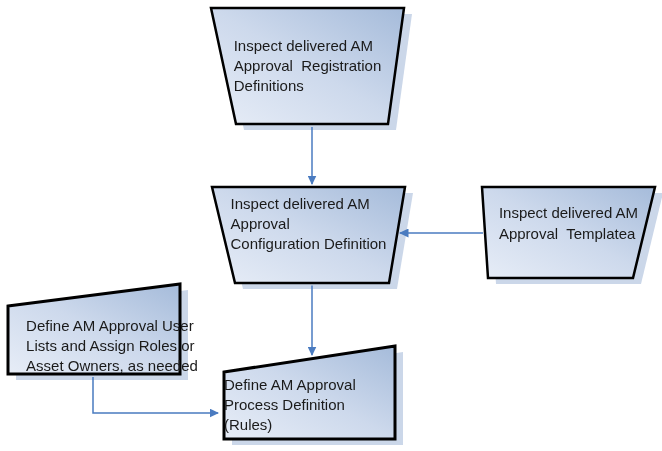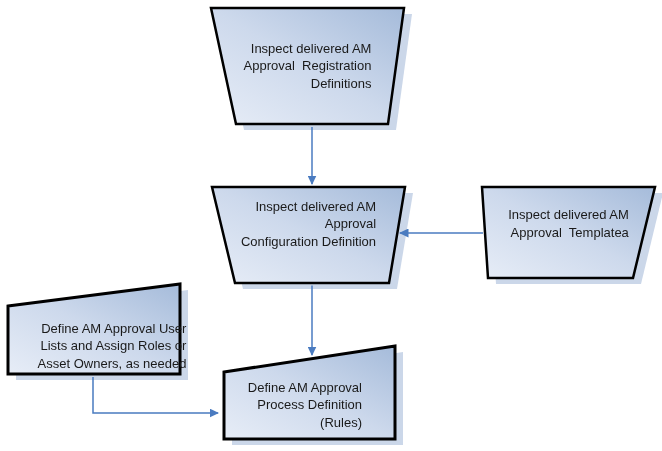--- a/index.html
+++ b/index.html
@@ -25,23 +25,23 @@
   .shape.thick{stroke-width:3;}
   .shadow{fill:var(--node-shadow);stroke:none;}
   .edge{stroke:var(--arrow);stroke-width:1.5;fill:none;}
   .ah{fill:var(--arrow);}
   stop.s0{stop-color:var(--fill-light);}
   stop.s1{stop-color:var(--fill-mid);}
   stop.s2{stop-color:var(--fill-dark);}
   .label{
     position:absolute;
     display:flex;align-items:center;justify-content:center;
-    text-align:right;
+    text-align:left;
     white-space:pre-wrap;
-    font-size:13px;line-height:1.35;
+    font-size:15px;line-height:1.35;
     color:var(--text);
     pointer-events:none;
   }
   .label-configuration{padding-bottom:22px;box-sizing:border-box;}
   .label-templates{padding-bottom:18px;box-sizing:border-box;}
 </style>
 </head>
 <body>
 
 <div class="canvas">

